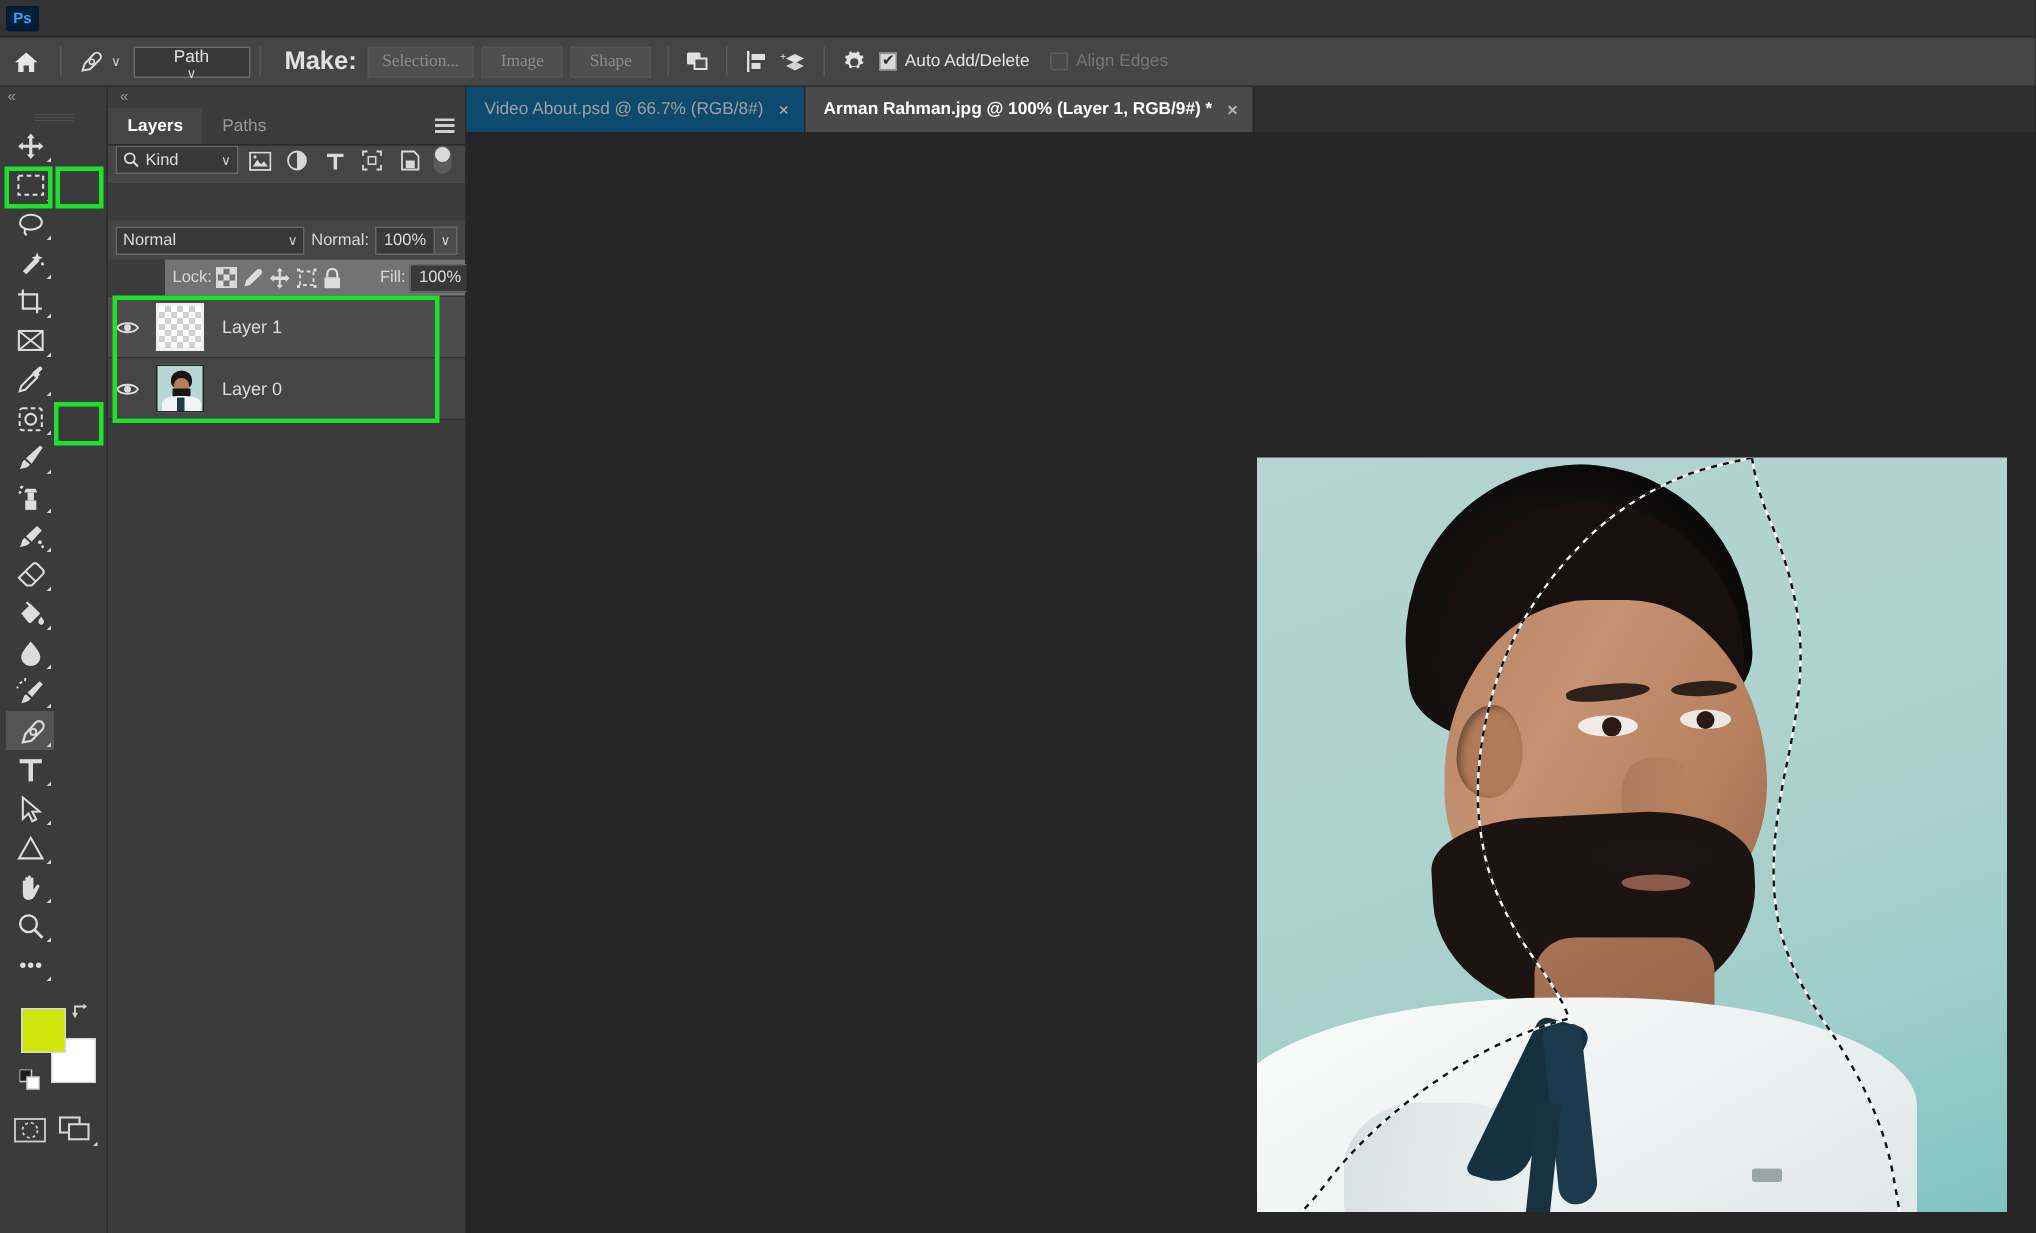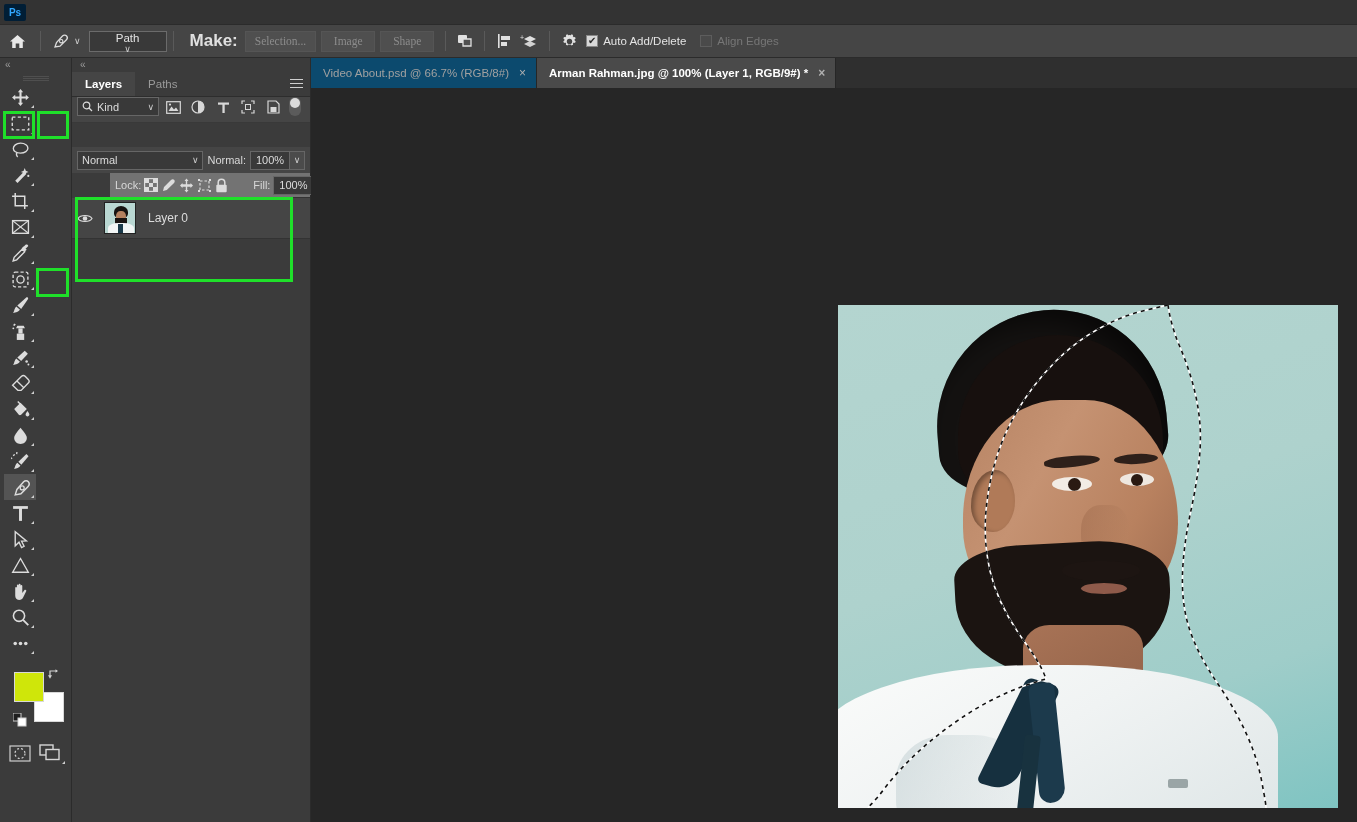--- a/index.html
+++ b/index.html
@@ -717,20 +717,34 @@
       </div>
       <span class="lbl" style="margin-left:22px;">Fill:</span>
       <div style="display:flex;">
         <div class="numbox">100%</div>
         <div class="mini-caret">∨</div>
       </div>
     </div>
 
     <div class="layers-list">
 
+      <div class="layer-row selected">
+        <div class="eye-cell">
+          <svg width="16" height="11" viewBox="0 0 16 11">
+            <path d="M1 5.5 C3.5 1.5 12.5 1.5 15 5.5 C12.5 9.5 3.5 9.5 1 5.5 Z" fill="none" stroke="#dcdcdc" stroke-width="1.2"></path>
+            <circle cx="8" cy="5.5" r="2.3" fill="#dcdcdc"></circle>
+          </svg>
+        </div>
+        <div class="thumb-cell">
+          <div class="thumb selected-thumb">
+              <div class="checker"></div>
+            </div>
+        </div>
+        <span class="layer-name">Layer 1</span>
+      </div>
 
       <div class="layer-row">
         <div class="eye-cell">
           <svg width="16" height="11" viewBox="0 0 16 11">
             <path d="M1 5.5 C3.5 1.5 12.5 1.5 15 5.5 C12.5 9.5 3.5 9.5 1 5.5 Z" fill="none" stroke="#dcdcdc" stroke-width="1.2"></path>
             <circle cx="8" cy="5.5" r="2.3" fill="#dcdcdc"></circle>
           </svg>
         </div>
         <div class="thumb-cell">
           <div class="thumb" style="position:relative;overflow:hidden;background:#b9d7d2;">

